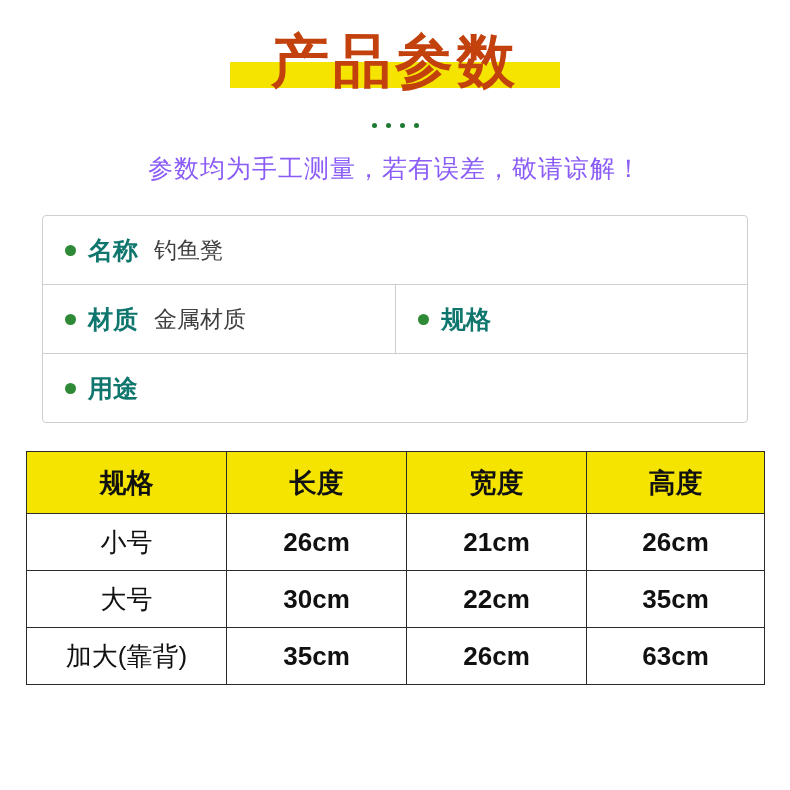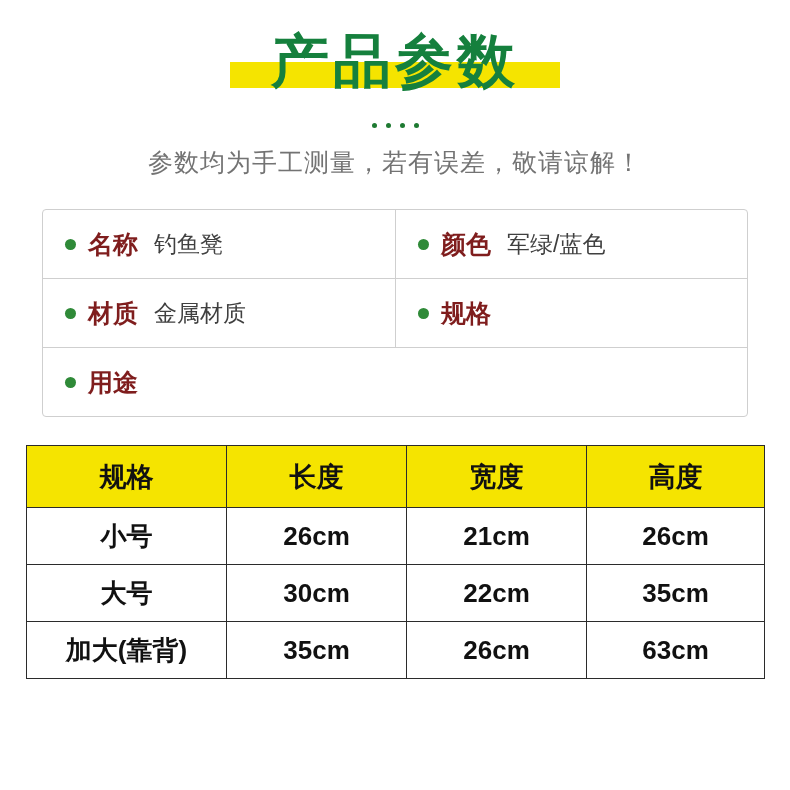--- a/index.html
+++ b/index.html
@@ -36,21 +36,21 @@
     width: 330px;
     height: 26px;
     background: #f5e400;
     z-index: 1;
   }
   .title-text {
     position: relative;
     z-index: 2;
     font-size: 58px;
     font-weight: bold;
-    color: #15803d;
+    color: #c2410c;
     letter-spacing: 4px;
     line-height: 1;
     padding-top: 12px;
   }
 
   
   .dots {
     display: flex;
     justify-content: center;
     gap: 9px;
@@ -63,22 +63,22 @@
     height: 5px;
     background: #1e7a32;
     border-radius: 50%;
     display: block;
   }
 
   
   .subtitle {
     text-align: center;
     font-size: 25px;
-    color: #737373;
-    margin-top: 14px;
+    color: #8b5cf6;
+    margin-top: 20px;
     letter-spacing: 1px;
   }
 
   
   .info-box {
     margin: 30px 42px 0 42px;
     border: 1px solid #cfcfcf;
     border-radius: 4px;
     overflow: hidden;
   }
@@ -108,21 +108,21 @@
     width: 11px;
     height: 11px;
     border-radius: 50%;
     background: #2f8a38;
     margin-right: 12px;
     flex: 0 0 auto;
   }
   .info-label {
     font-size: 25px;
     font-weight: bold;
-    color: #7f1d1d;
+    color: #0f766e;
     margin-right: 16px;
     white-space: nowrap;
   }
   .info-value {
     font-size: 23px;
     color: #404040;
     white-space: nowrap;
   }
 
   
@@ -145,21 +145,21 @@
     background: #f5e400;
     font-weight: bold;
     height: 62px;
     font-size: 27px;
   }
   .size-table tbody td {
     background: #ffffff;
     font-weight: bold;
   }
   .size-table tbody td.spec-col {
-    font-weight: bold;
+    font-weight: normal;
   }
   .size-table col.c1 { width: 200px; }
   .size-table col.c2 { width: 180px; }
   .size-table col.c3 { width: 180px; }
   .size-table col.c4 { width: 178px; }
 </style>
 </head>
 <body>
 
 <div class="page">
@@ -178,25 +178,20 @@
 
   <div class="subtitle">参数均为手工测量，若有误差，敬请谅解！</div>
 
   <div class="info-box">
 
     <div class="info-row">
       <div class="info-cell">
         <span class="bullet"></span>
         <span class="info-label">名称</span>
         <span class="info-value">钓鱼凳</span>
-      </div>
-      <div class="info-cell divider">
-        <span class="bullet"></span>
-        <span class="info-label">颜色</span>
-        <span class="info-value">军绿/蓝色</span>
       </div>
     </div>
 
     <div class="info-row">
       <div class="info-cell">
         <span class="bullet"></span>
         <span class="info-label">材质</span>
         <span class="info-value">金属材质</span>
       </div>
       <div class="info-cell divider">

